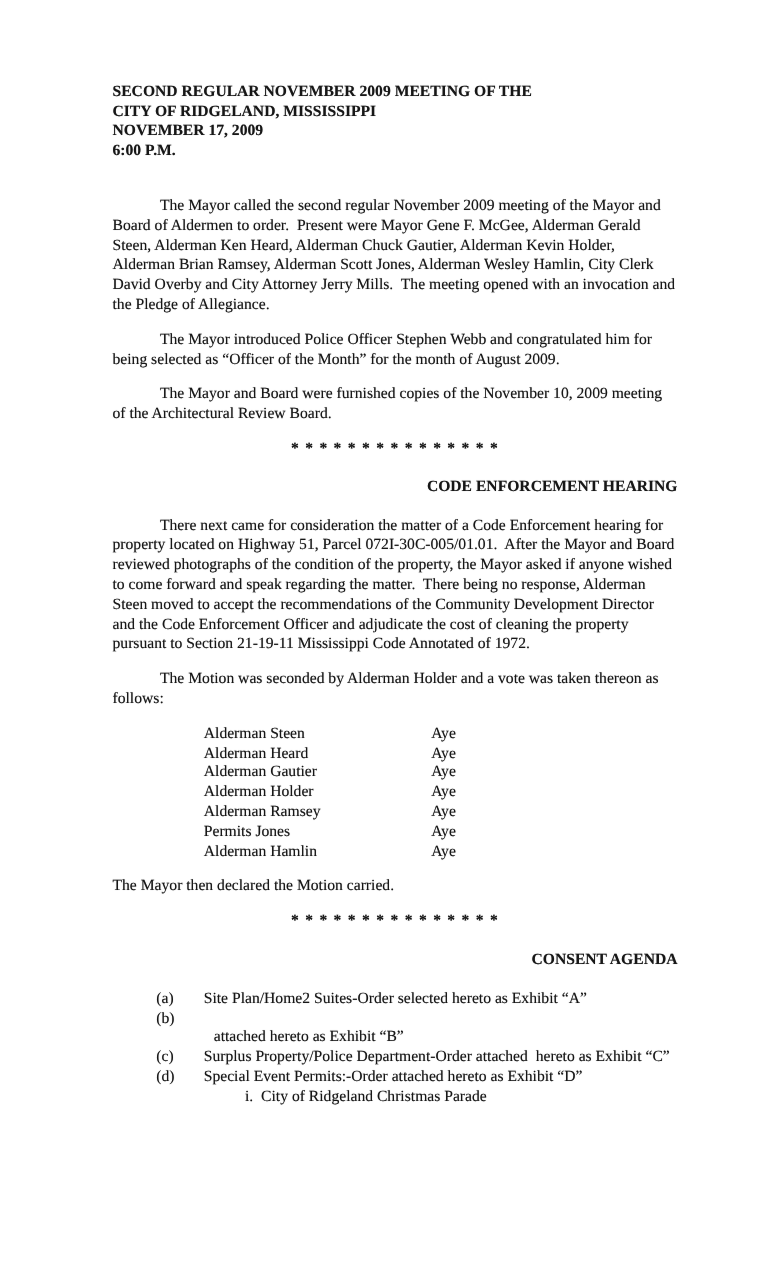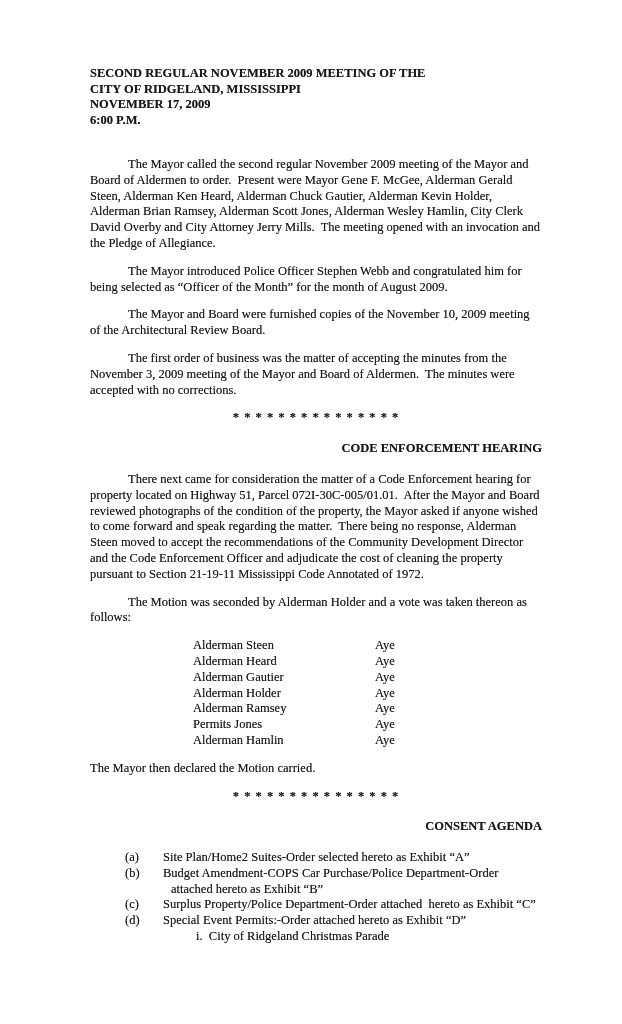--- a/index.html
+++ b/index.html
@@ -46,21 +46,21 @@
     margin: 12px 0 15px 0;
   }
   .heading {
     text-align: right;
     font-weight: bold;
     font-size: 12.5px;
     margin: 0 0 15px 0;
     line-height: 15.8px;
   }
   .votes {
-    margin: 10px 0 12px 103px;
+    margin: 10px 0 12px 73px;
   }
   .vote-row {
     display: flex;
   }
   .vote-name {
     width: 182px;
   }
   .agenda {
     margin-top: 4px;
   }
@@ -96,21 +96,20 @@
     <div class="title-block">
       <div>SECOND REGULAR NOVEMBER 2009 MEETING OF THE</div>
       <div>CITY OF RIDGELAND, MISSISSIPPI</div>
       <div>NOVEMBER 17, 2009</div>
       <div>6:00 P.M.</div>
     </div>
 
     <p class="para">The Mayor called the second regular November 2009 meeting of the Mayor and Board of Aldermen to order.  Present were Mayor Gene F. McGee, Alderman Gerald Steen, Alderman Ken Heard, Alderman Chuck Gautier, Alderman Kevin Holder, Alderman Brian Ramsey, Alderman Scott Jones, Alderman Wesley Hamlin, City Clerk David Overby and City Attorney Jerry Mills.  The meeting opened with an invocation and the Pledge of Allegiance.</p>
     <p class="para">The Mayor introduced Police Officer Stephen Webb and congratulated him for being selected as “Officer of the Month” for the month of August 2009.</p>
     <p class="para">The Mayor and Board were furnished copies of the November 10, 2009 meeting of the Architectural Review Board.</p>
-    <p class="para">The first order of business was the matter of accepting the minutes from the November 3, 2009 meeting of the Mayor and Board of Aldermen.  The minutes were accepted with no corrections.</p>
 
     <div class="separator">* * * * * * * * * * * * * * *</div>
 
     <div class="heading">CODE ENFORCEMENT HEARING</div>
 
     <p class="para">There next came for consideration the matter of a Code Enforcement hearing for property located on Highway 51, Parcel 072I-30C-005/01.01.  After the Mayor and Board reviewed photographs of the condition of the property, the Mayor asked if anyone wished to come forward and speak regarding the matter.  There being no response, Alderman Steen moved to accept the recommendations of the Community Development Director and the Code Enforcement Officer and adjudicate the cost of cleaning the property pursuant to Section 21-19-11 Mississippi Code Annotated of 1972.</p>
     <p class="para">The Motion was seconded by Alderman Holder and a vote was taken thereon as follows:</p>
 
     <div class="votes">
       <div class="vote-row">
@@ -151,21 +150,20 @@
 
 
     <div class="agenda">
       <div class="agenda-item">
         <span class="item-label">(a)</span>
         <span class="item-text">Site Plan/Home2 Suites-Order selected hereto as Exhibit “A”</span>
       </div>
 
       <div class="agenda-item">
         <span class="item-label">(b)</span>
-        <span class="item-text">Budget Amendment-COPS Car Purchase/Police Department-Order</span>
       </div>
       <div class="item-cont">attached hereto as Exhibit “B”</div>
 
       <div class="agenda-item">
         <span class="item-label">(c)</span>
         <span class="item-text">Surplus Property/Police Department-Order attached  hereto as Exhibit “C”</span>
       </div>
 
       <div class="agenda-item">
         <span class="item-label">(d)</span>

